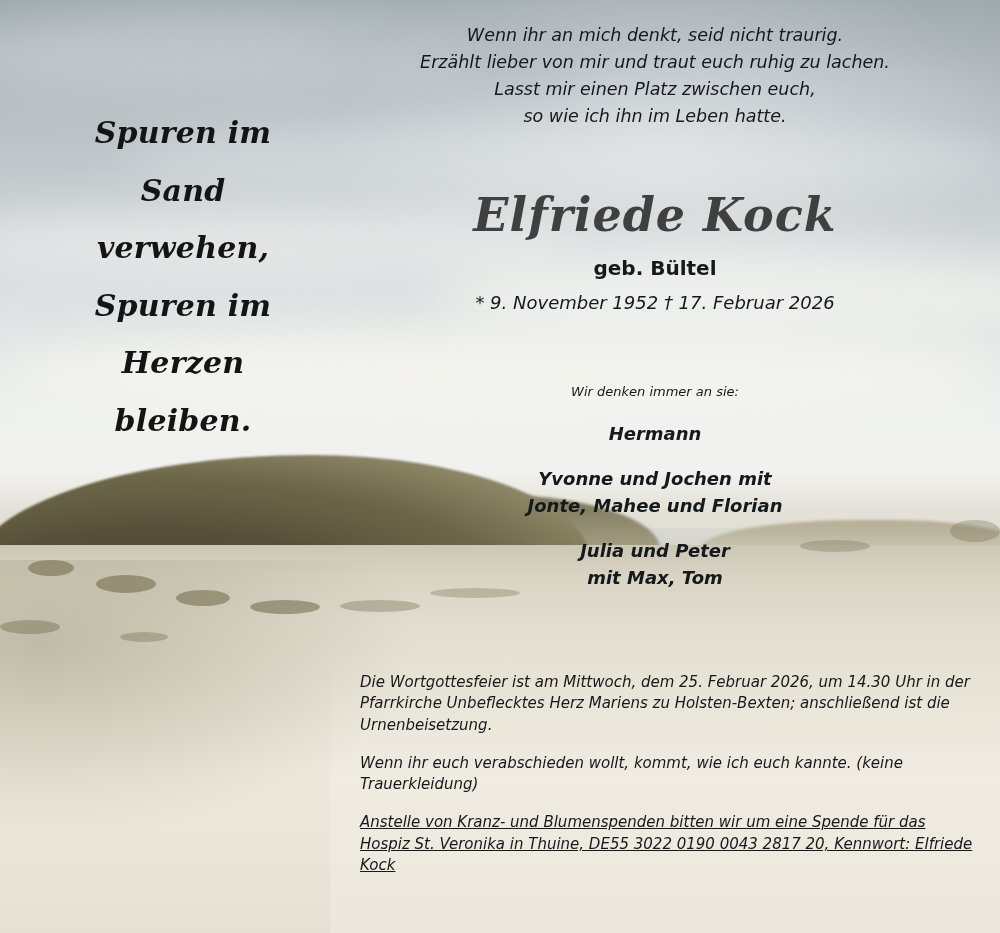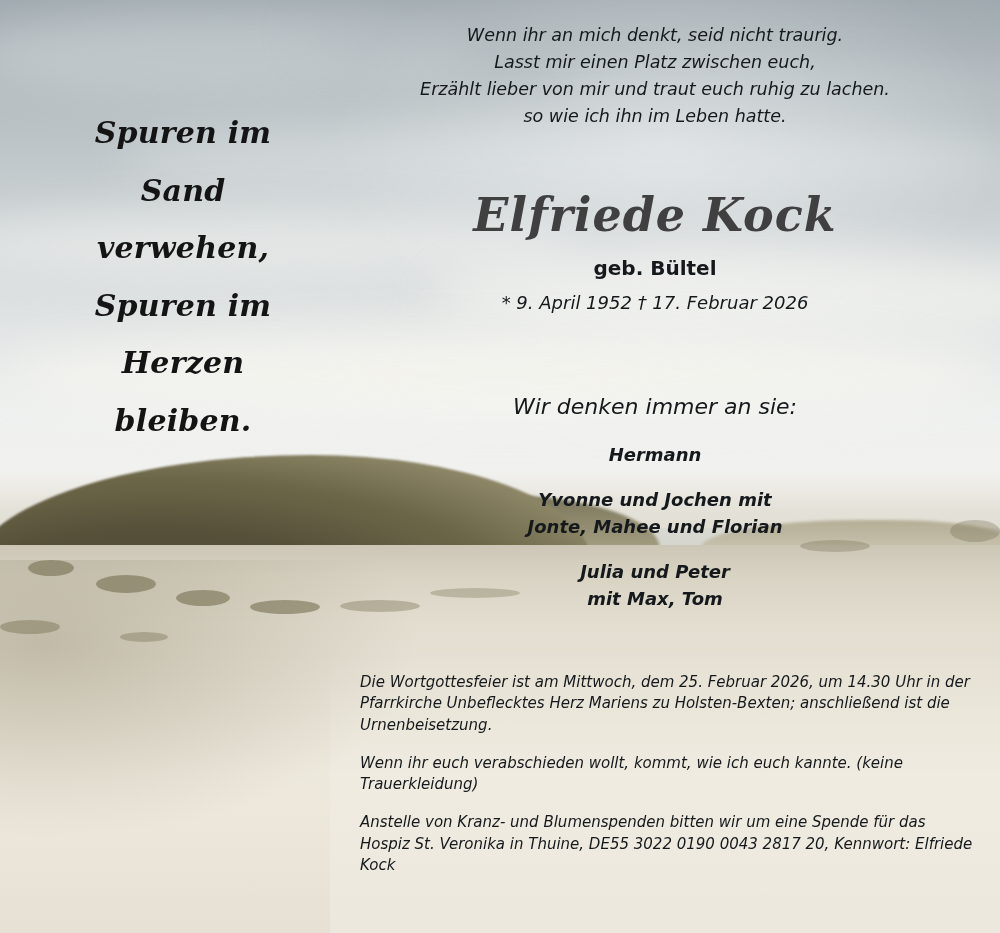--- a/index.html
+++ b/index.html
@@ -221,37 +221,37 @@
     position: absolute;
     left: 360px;
     top: 382px;
     width: 590px;
     text-align: center;
     font-style: italic;
     font-size: 18px;
     line-height: 1.5;
     color: #15191c;
   }
-  .mourners .lead { font-size: 22px; margin-top: 8px; }
+  .mourners .lead { font-size: 13px; }
   .mourners .grp { margin-top: 18px; font-weight: 700; }
   .mourners .grp.b { font-weight: 700; }
 
   .details {
     position: absolute;
     left: 360px;
     top: 672px;
     width: 615px;
     text-align: left;
     font-style: italic;
     font-size: 15px;
     line-height: 1.42;
     color: #15191c;
   }
   .details p { margin: 0 0 17px 0; }
-  .details p:last-child { margin-bottom: 0; }
+  .details p:last-child { margin-bottom: 0; text-decoration: underline; }
 </style>
 </head>
 <body>
 
 <div id="page">
 
   <div class="bg">
     <div class="cloud c1"></div>
     <div class="cloud c2"></div>
     <div class="cloud c7"></div>
@@ -290,28 +290,28 @@
 
     <div class="poem-left">
       <div>Spuren im Sand</div>
       <div>verwehen,</div>
       <div>Spuren im Herzen</div>
       <div>bleiben.</div>
     </div>
 
     <div class="verse">
       <div>Wenn ihr an mich denkt, seid nicht traurig.</div>
+      <div>Erzählt lieber von mir und traut euch ruhig zu lachen.</div>
       <div>Lasst mir einen Platz zwischen euch,</div>
-      <div>Erzählt lieber von mir und traut euch ruhig zu lachen.</div>
       <div>so wie ich ihn im Leben hatte.</div>
     </div>
 
     <div class="name">Elfriede Kock</div>
     <div class="maiden">geb. Bültel</div>
-    <div class="dates">* 9. April 1952   † 17. Februar 2026</div>
+    <div class="dates">* 9. November 1952   † 17. Februar 2026</div>
 
     <div class="mourners">
       <div class="lead">Wir denken immer an sie:</div>
       <div class="grp">
         <div>Hermann</div>
       </div>
       <div class="grp b">
         <div>Yvonne und Jochen mit</div>
         <div>Jonte, Mahee und Florian</div>
       </div>

